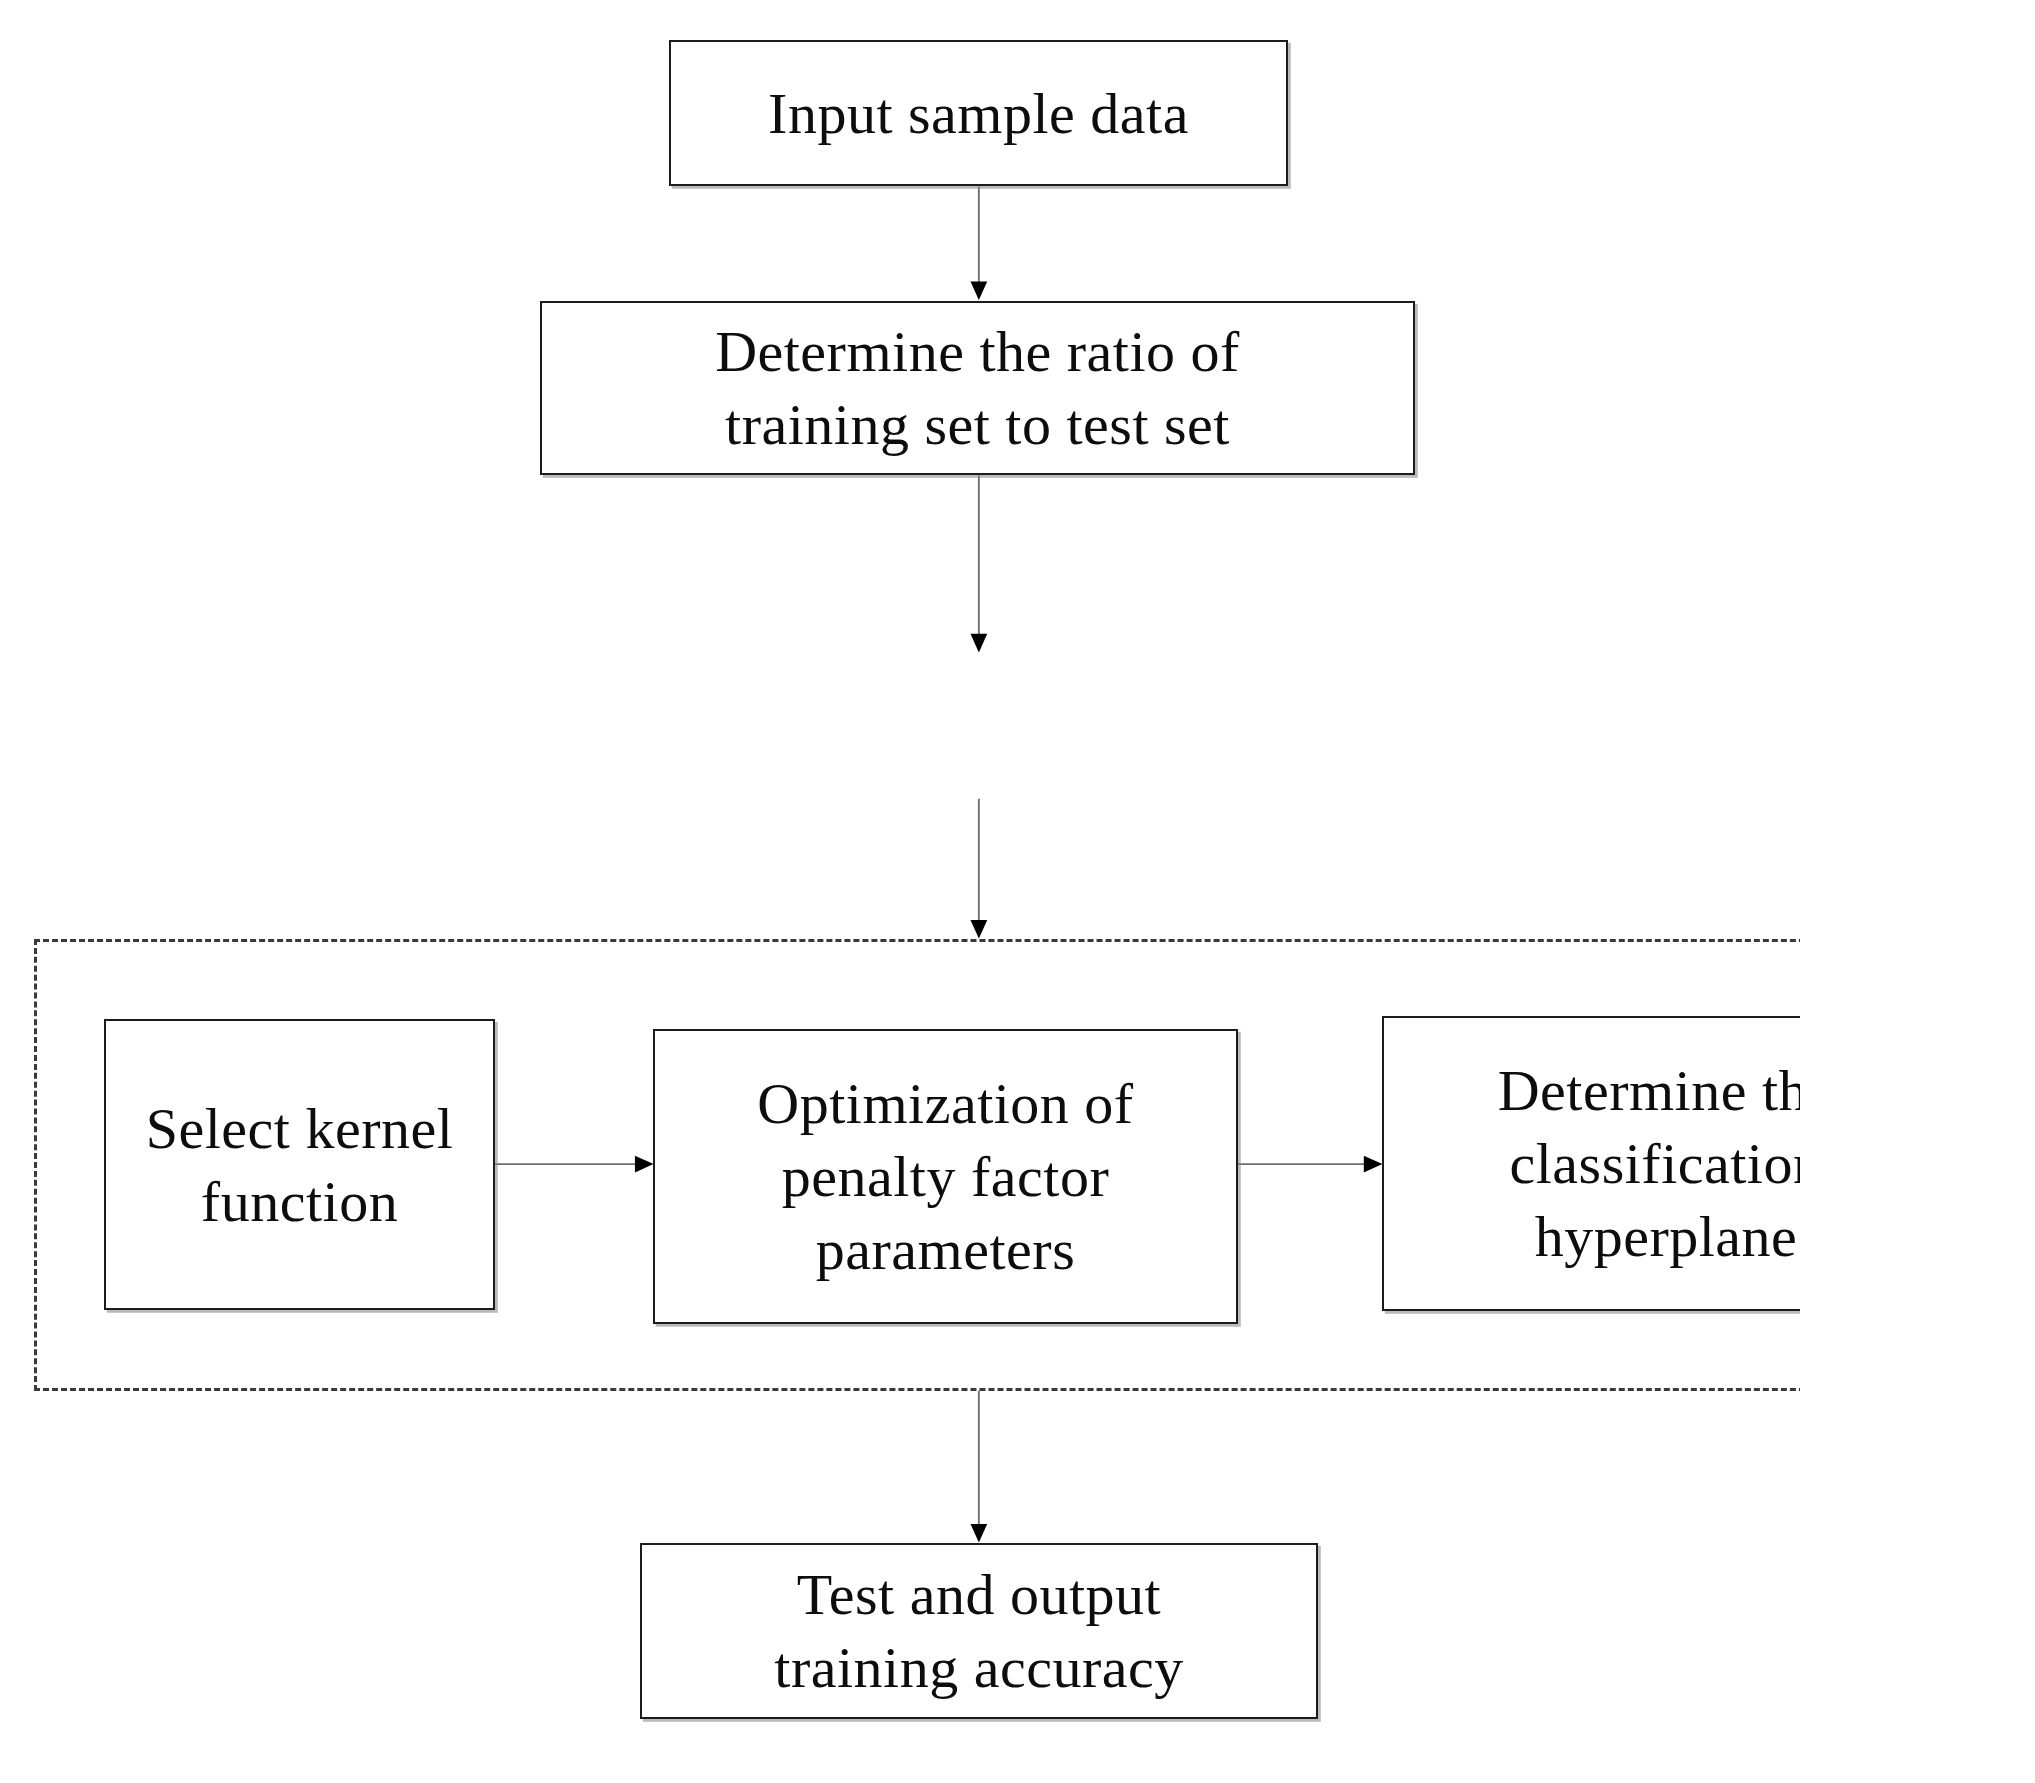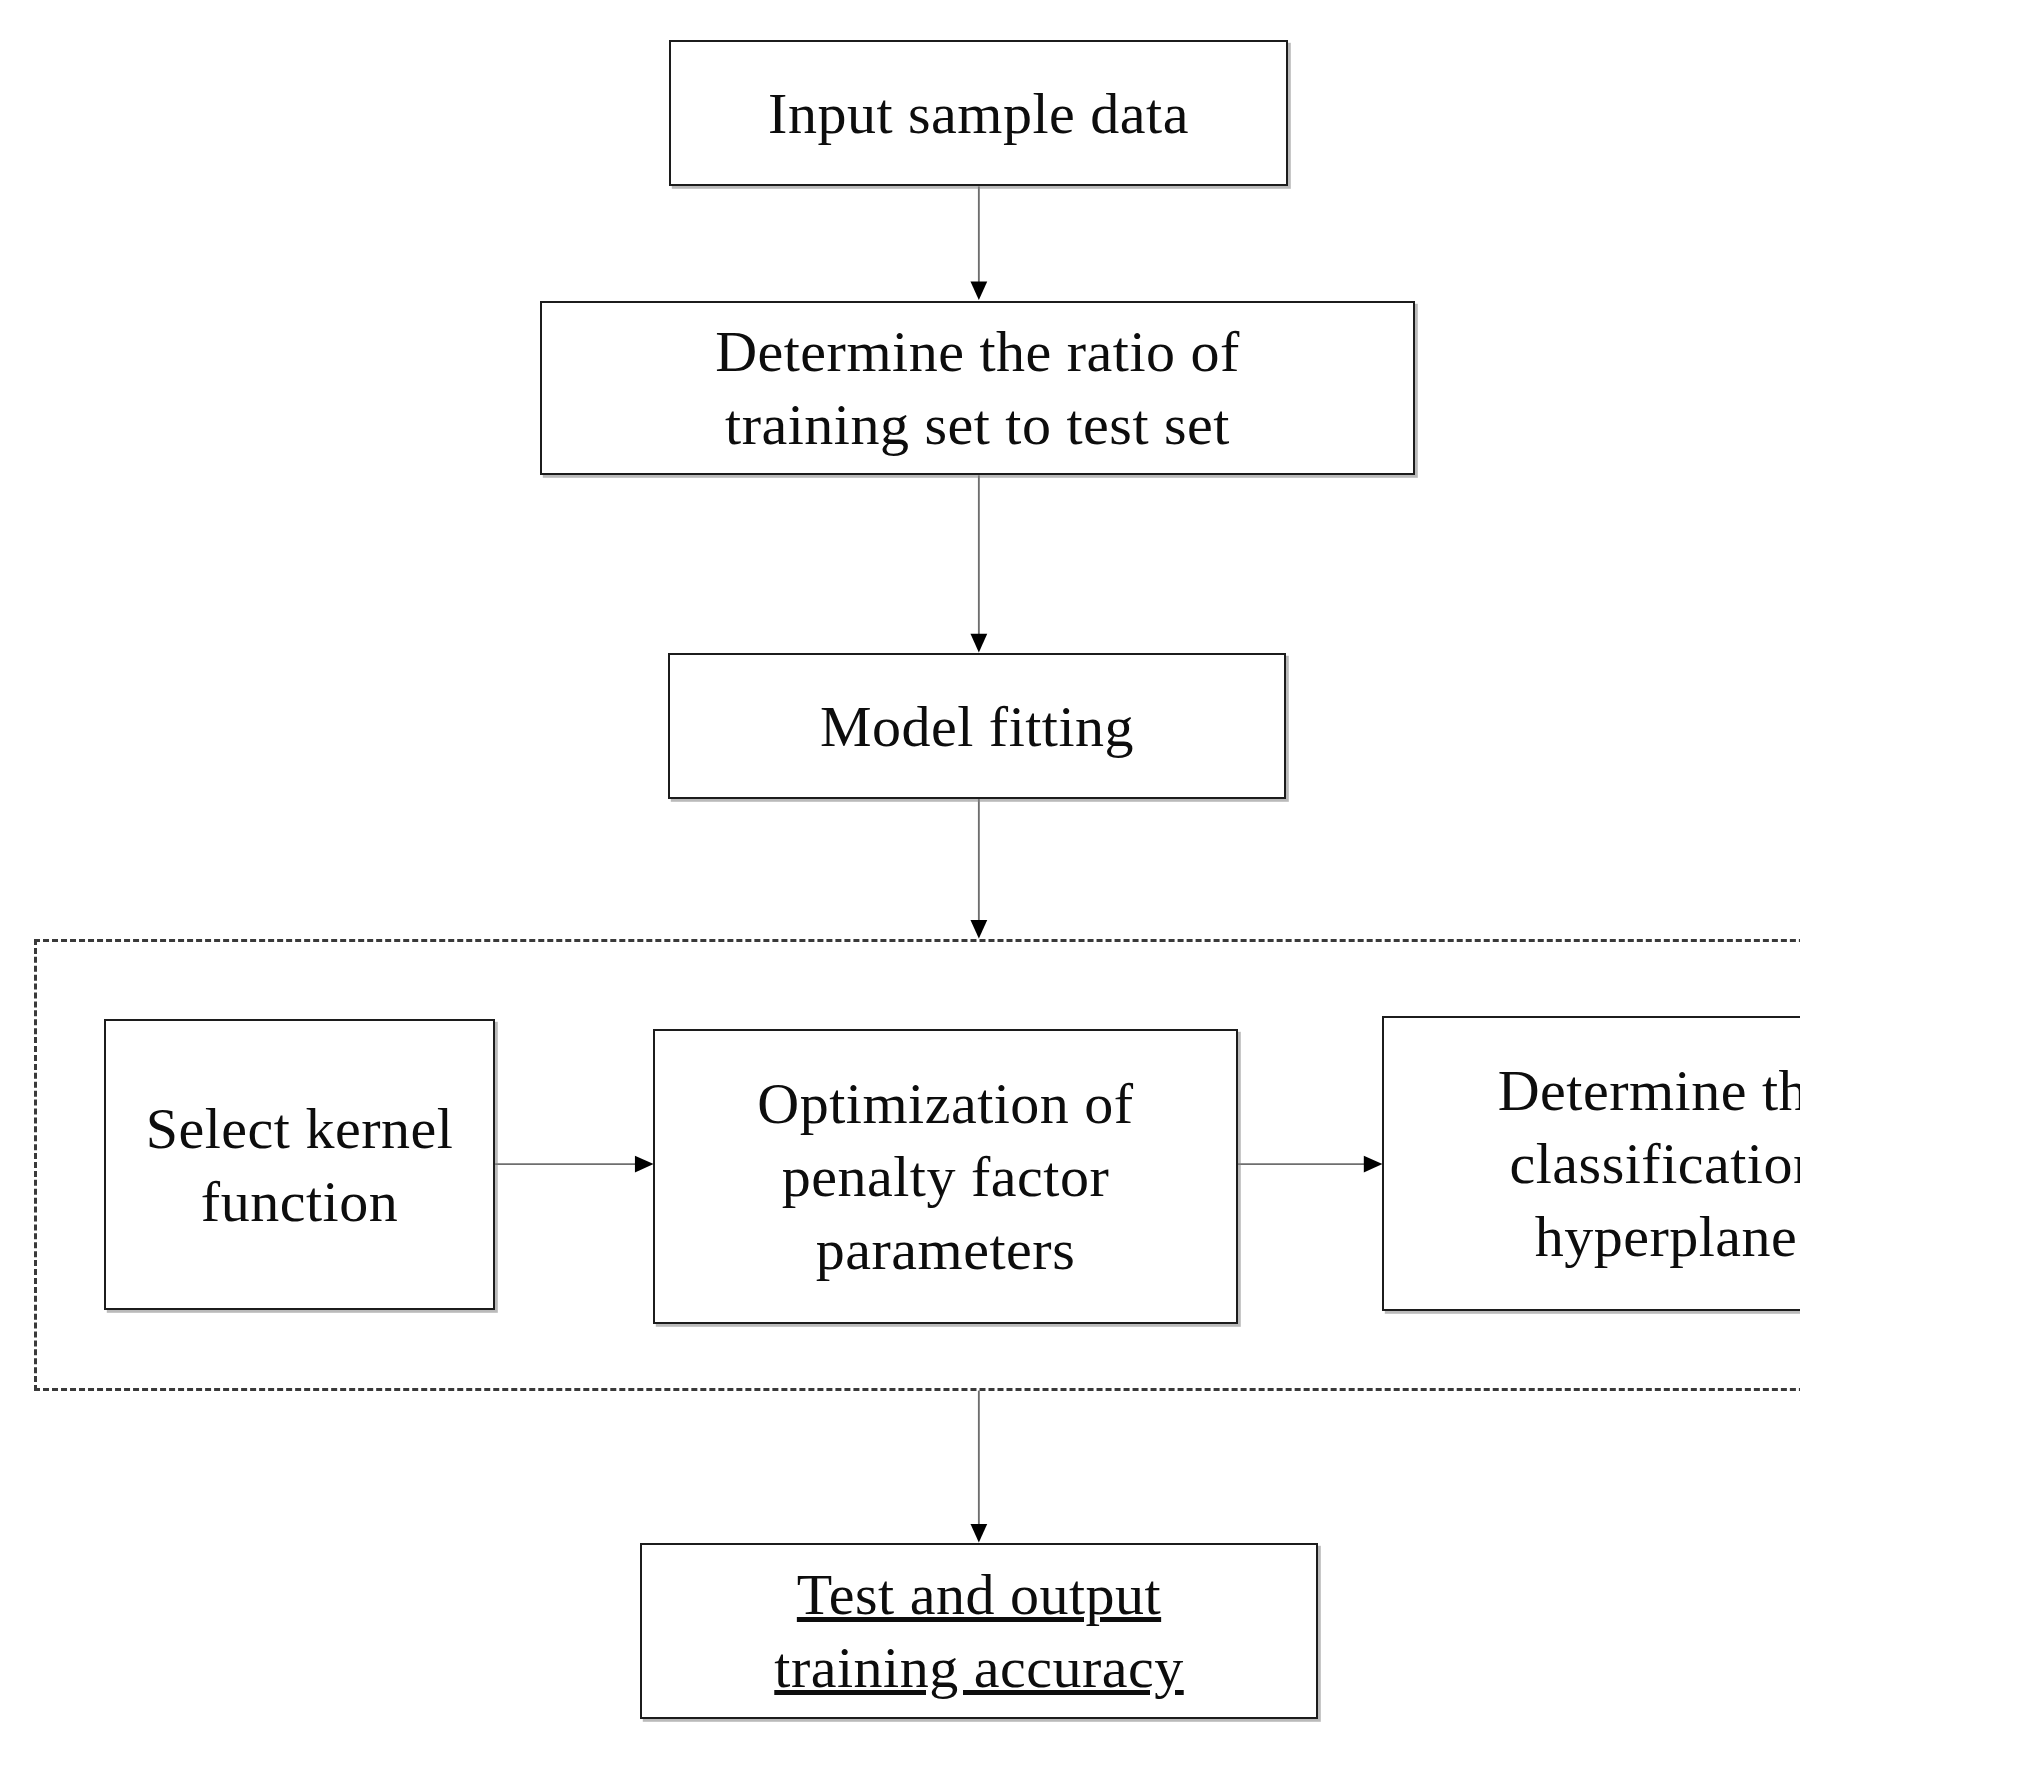--- a/index.html
+++ b/index.html
@@ -35,21 +35,21 @@
     white-space: pre-line;
     padding: 0 11.2px;
   }
   
   .n-input      { left: 669px;  top: 40px;   width: 619px; height: 146px; }
   .n-ratio      { left: 540px;  top: 301px;  width: 875px; height: 174px; text-align: center; }
   .n-fitting    { left: 668px;  top: 653px;  width: 618px; height: 146px; }
   .n-kernel     { left: 104px;  top: 1019px; width: 391px; height: 291px; }
   .n-penalty    { left: 653px;  top: 1017px; width: 585px; height: 295px; margin-top: 12px; }
   .n-hyperplane { left: 1382px; top: 1016px; width: 568px; height: 295px; }
-  .n-test       { left: 640px;  top: 1543px; width: 678px; height: 176px; text-decoration: underline; }
+  .n-test       { left: 640px;  top: 1543px; width: 678px; height: 176px; }
 
   .dashed-group {
     position: absolute;
     box-sizing: border-box;
     left: 34px;
     top: 939px;
     width: 1969px;
     height: 452px;
     border: 3.7px dashed #3a3a3a;
     background: transparent;
@@ -103,23 +103,20 @@
 
   <div class="node n-input">
     <span>Input sample data</span>
   </div>
 
   <div class="node n-ratio">
     <span>Determine the ratio of
 training set to test set</span>
   </div>
 
-  <div class="node n-fitting">
-    <span>Model fitting</span>
-  </div>
 
   <div class="node n-kernel">
     <span>Select kernel
 function</span>
   </div>
 
   <div class="node n-penalty">
     <span>Optimization of
 penalty factor
 parameters</span>

